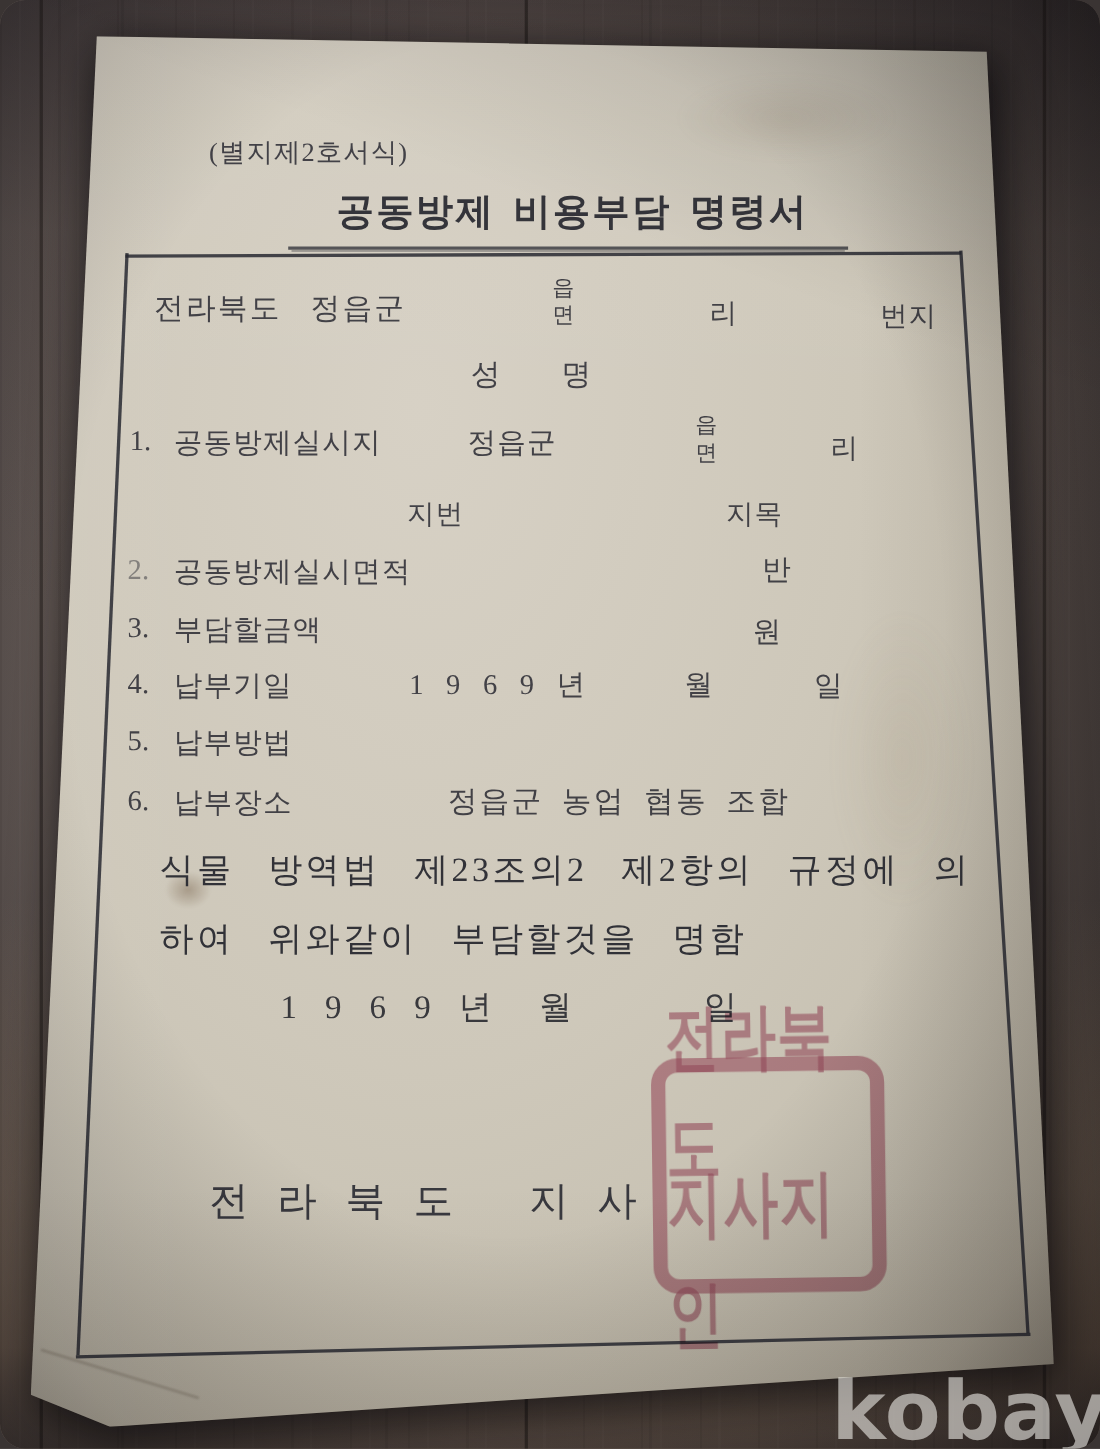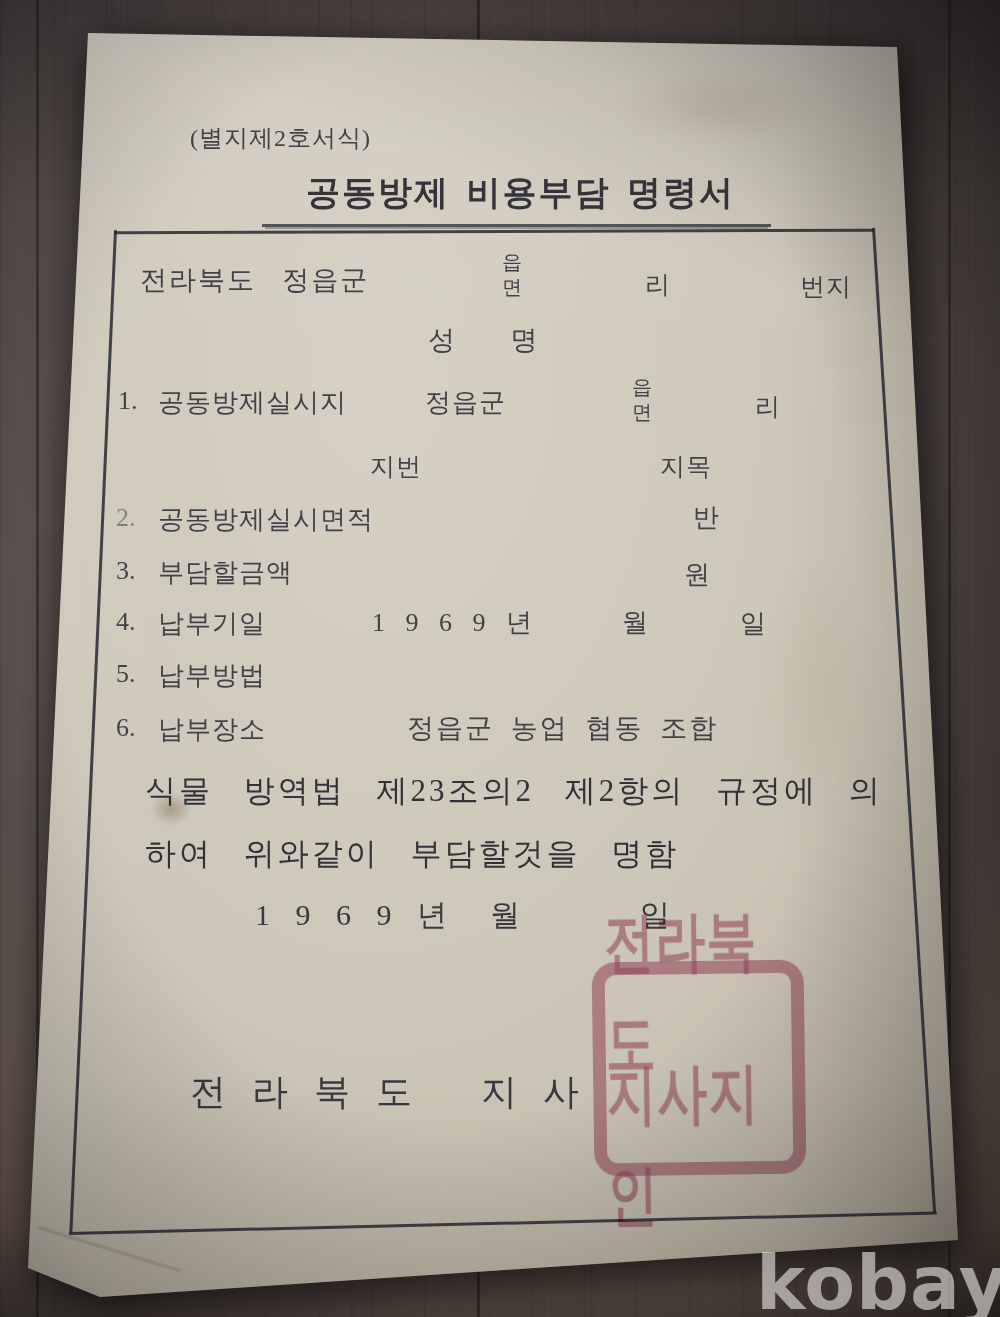--- a/index.html
+++ b/index.html
@@ -1,17 +1,17 @@
 <!DOCTYPE html>
 <html><head>
 <meta charset="utf-8">
 <style>
   html,body{margin:0;padding:0;background:#3a3433;}
   .stage{position:relative;width:1000px;height:1317px;overflow:hidden;
-    font-family:"Liberation Serif","DejaVu Serif",serif;}
+    font-family:"Liberation Serif","DejaVu Serif",serif;border-radius:23px;}
   
   .wood{position:absolute;inset:0;
     background:
       linear-gradient(180deg, rgba(42,37,41,.55) 0%, rgba(70,62,62,.25) 16%, rgba(0,0,0,0) 42%,
                       rgba(0,0,0,0) 62%, rgba(175,140,100,.20) 82%, rgba(150,115,80,.28) 93%, rgba(35,26,22,.38) 100%),
       linear-gradient(90deg, #5c5350 0%, #6b5e58 18%, #75665e 42%, #6e6057 68%, #5a4f4a 88%, #463e3b 100%),
       #675b53;}
   .wood-streaks{position:absolute;inset:0;opacity:.5;
     background:
       repeating-linear-gradient(90deg, rgba(0,0,0,.10) 0 2px, rgba(0,0,0,0) 2px 17px, rgba(255,255,255,.04) 17px 19px, rgba(0,0,0,0) 19px 53px),

